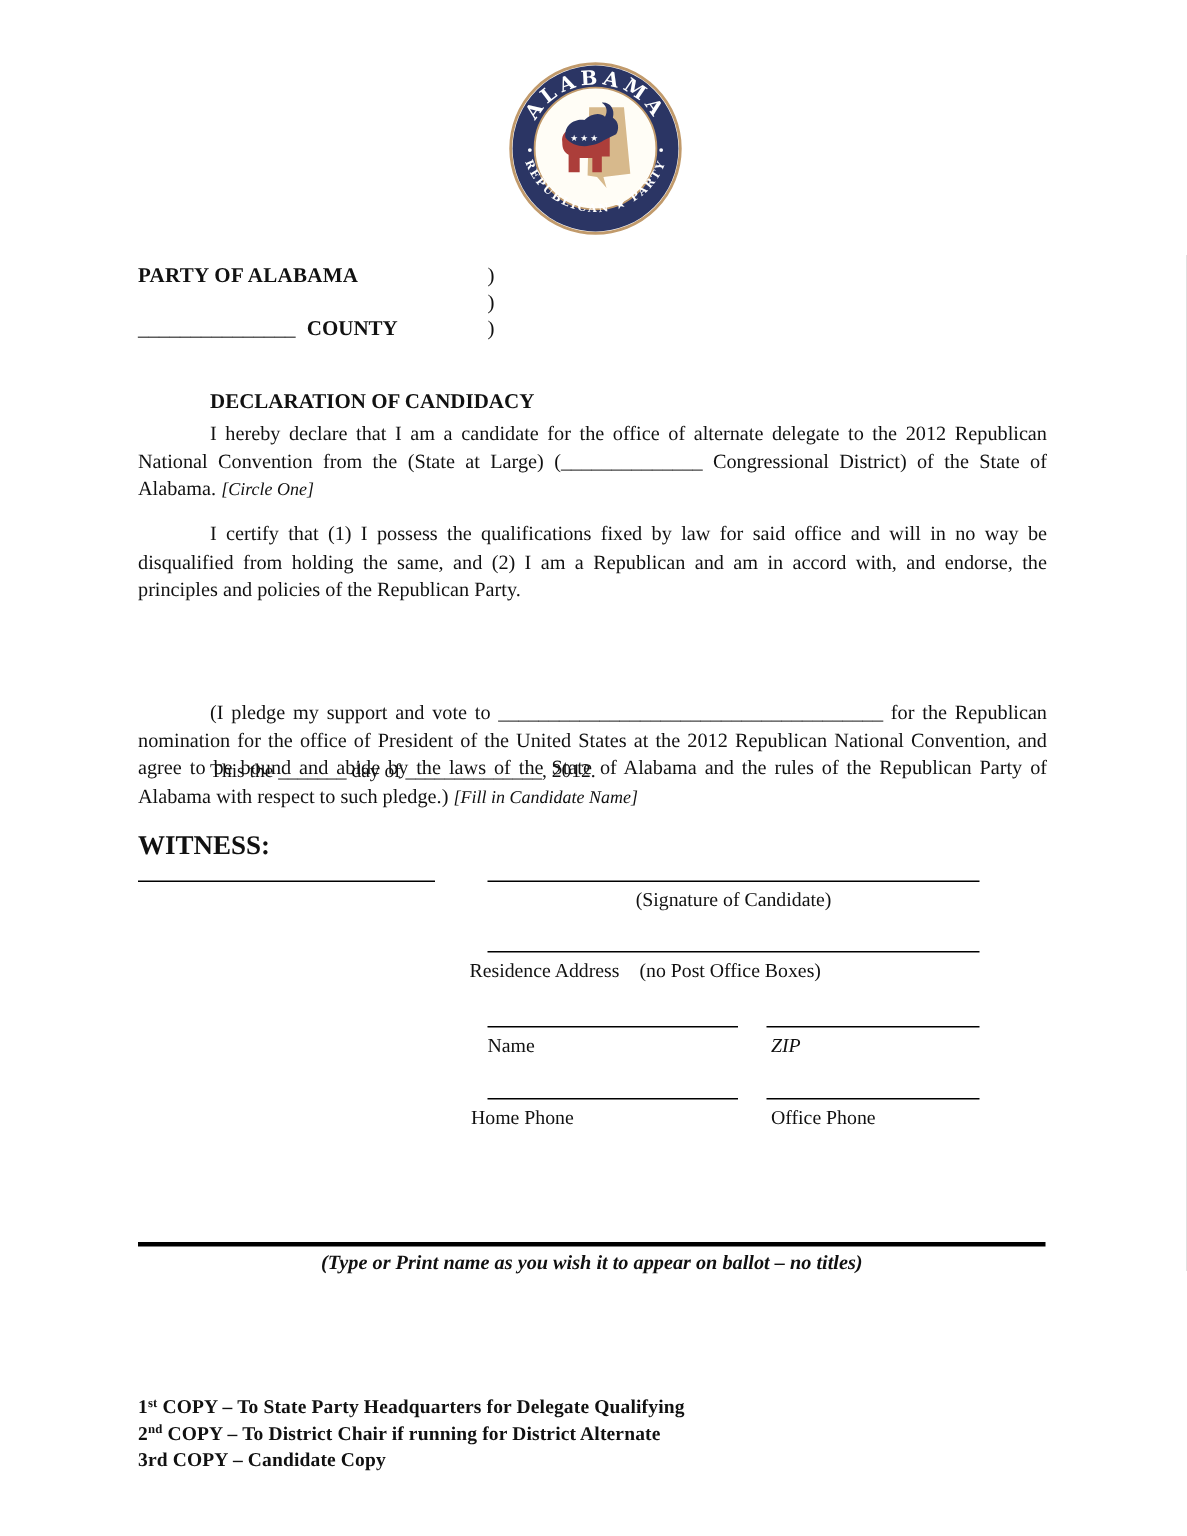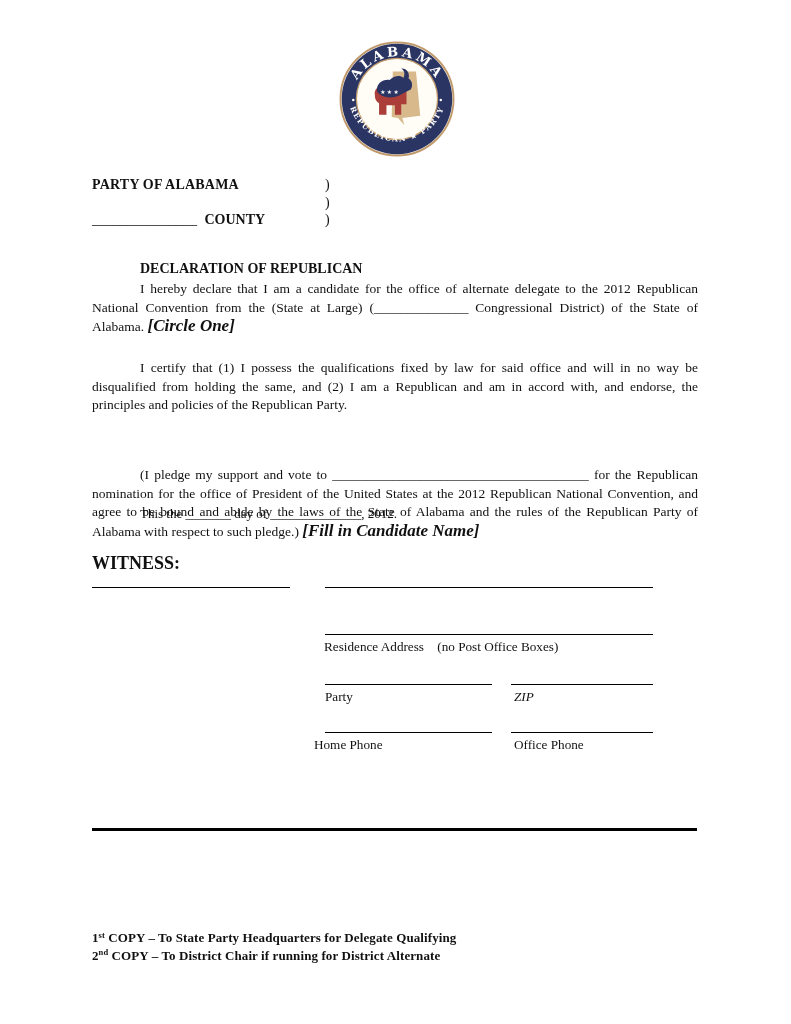--- a/index.html
+++ b/index.html
@@ -10,21 +10,21 @@
     margin:0 auto;
   }
   .abs{position:absolute;}
   .b{font-weight:bold;margin-top:15px;}
   .hdr{font-size:14px; font-weight:bold; letter-spacing:.2px;}
   .paren{font-size:14px; font-weight:normal;}
   .para{
     width:606px; font-size:13.5px; line-height:18.5px;
     text-align:justify; text-indent:48px;
   }
-  .note{font-weight:bold; font-style:italic; font-size:17px;}
+  .note{font-weight:normal; font-style:italic; font-size:12px;}
   .dateline{font-size:13px; text-indent:48px; width:606px;}
   .fline{border-top:1.4px solid #000; height:0;}
   .lbl{font-size:13.2px;}
   .sigcap{font-size:13.2px; text-align:center; width:328px;}
   .thickrule{height:2.6px; background:#000;}
   .ballotcap{
     width:605px; text-align:center; font-weight:bold; font-style:italic;
     font-size:13.5px;
   }
   .footer{font-size:13px; font-weight:bold; line-height:16.5px; letter-spacing:.1px;}
@@ -66,59 +66,62 @@
 
   <div class="abs hdr" style="left:92px; top:177px;">PARTY OF ALABAMA</div>
   <div class="abs paren" style="left:325px; top:177px;">)</div>
   <div class="abs paren" style="left:325px; top:195px;">)</div>
   <div class="abs" style="left:92px; top:212px; font-size:14px;">
     <span>_______________</span>
     <span class="b" style="margin-left:4px;">COUNTY</span>
   </div>
   <div class="abs paren" style="left:325px; top:212px;">)</div>
 
-  <div class="abs b" style="left:140px; top:246px; font-size:14px;">DECLARATION OF REPUBLICAN</div>
+  <div class="abs b" style="left:140px; top:246px; font-size:14px;">DECLARATION OF CANDIDACY</div>
 
   <div class="abs para" style="left:92px; top:280px;">
     <span>I hereby declare that I am a candidate for the office of alternate delegate to the 2012 Republican National Convention from the (State at Large) (</span><span class="blank">______________</span><span> Congressional District) of the State of Alabama. </span><span class="note">[Circle One]</span>
   </div>
 
-  <div class="abs para" style="left:92px; top:359px;font-family:Liberation Serif, serif;">
+  <div class="abs para" style="left:92px; top:347px;font-family:Liberation Serif, serif;">
     <span>I certify that (1) I possess the qualifications fixed by law for said office and will in no way be disqualified from holding the same, and (2) I am a Republican and am in accord with, and endorse, the principles and policies of the Republican Party.</span>
   </div>
 
   <div class="abs para" style="left:92px; top:418px;margin-top:48px;">
     <span>(I pledge my support and vote to </span><span class="blank">______________________________________</span><span> for the Republican nomination for the office of President of the United States at the 2012 Republican National Convention, and agree to be bound and abide by the laws of the State of Alabama and the rules of the Republican Party of Alabama with respect to such pledge.)  </span><span class="note">[Fill in Candidate Name]</span>
   </div>
 
   <div class="abs dateline" style="left:92px; top:506px;">
     <span>This the </span><span class="blank">_______</span><span> day of </span><span class="blank">______________</span><span>, 2012.</span>
   </div>
 
   <div class="abs b" style="left:92px; top:538px; font-size:18px;">WITNESS:</div>
 
   <div class="abs fline" style="left:92px;  top:587px; width:198px;"></div>
   <div class="abs fline" style="left:325px; top:587px; width:328px;"></div>
+  <div class="abs sigcap" style="left:325px; top:592px;">(Signature of Candidate)</div>
 
   <div class="abs fline" style="left:325px; top:634px; width:328px;"></div>
-  <div class="abs lbl" style="left:324px; top:639px;">
+  <div class="abs lbl" style="left:313px; top:639px;">
     <span>Residence Address</span>
     <span style="margin-left:10px;">(no Post Office Boxes)</span>
   </div>
 
   <div class="abs fline" style="left:325px; top:684px; width:167px;"></div>
   <div class="abs fline" style="left:511px; top:684px; width:142px;"></div>
-  <div class="abs lbl" style="left:325px; top:689px;">Party</div>
+  <div class="abs lbl" style="left:325px; top:689px;">Name</div>
   <div class="abs lbl" style="left:514px; top:689px;font-style:italic;">ZIP</div>
 
   <div class="abs fline" style="left:325px; top:732px; width:167px;"></div>
   <div class="abs fline" style="left:511px; top:732px; width:142px;"></div>
   <div class="abs lbl" style="left:314px; top:737px;">Home Phone</div>
   <div class="abs lbl" style="left:514px; top:737px;">Office Phone</div>
 
   <div class="abs thickrule" style="left:92px; top:828px; width:605px;"></div>
+  <div class="abs ballotcap" style="left:92px; top:834px;">(Type or Print name as you wish it to appear on ballot – no titles)</div>
 
   <div class="abs footer" style="left:92px; top:930px;">
     <div><span>1</span><span class="sup">st</span><span> COPY – To State Party Headquarters for Delegate Qualifying</span></div>
     <div><span>2</span><span class="sup">nd</span><span> COPY – To District Chair if running for District Alternate</span></div>
+    <div><span>3rd</span><span class="sup"></span><span> COPY – Candidate Copy</span></div>
   </div>
 
 </div>
 
 </body></html>

